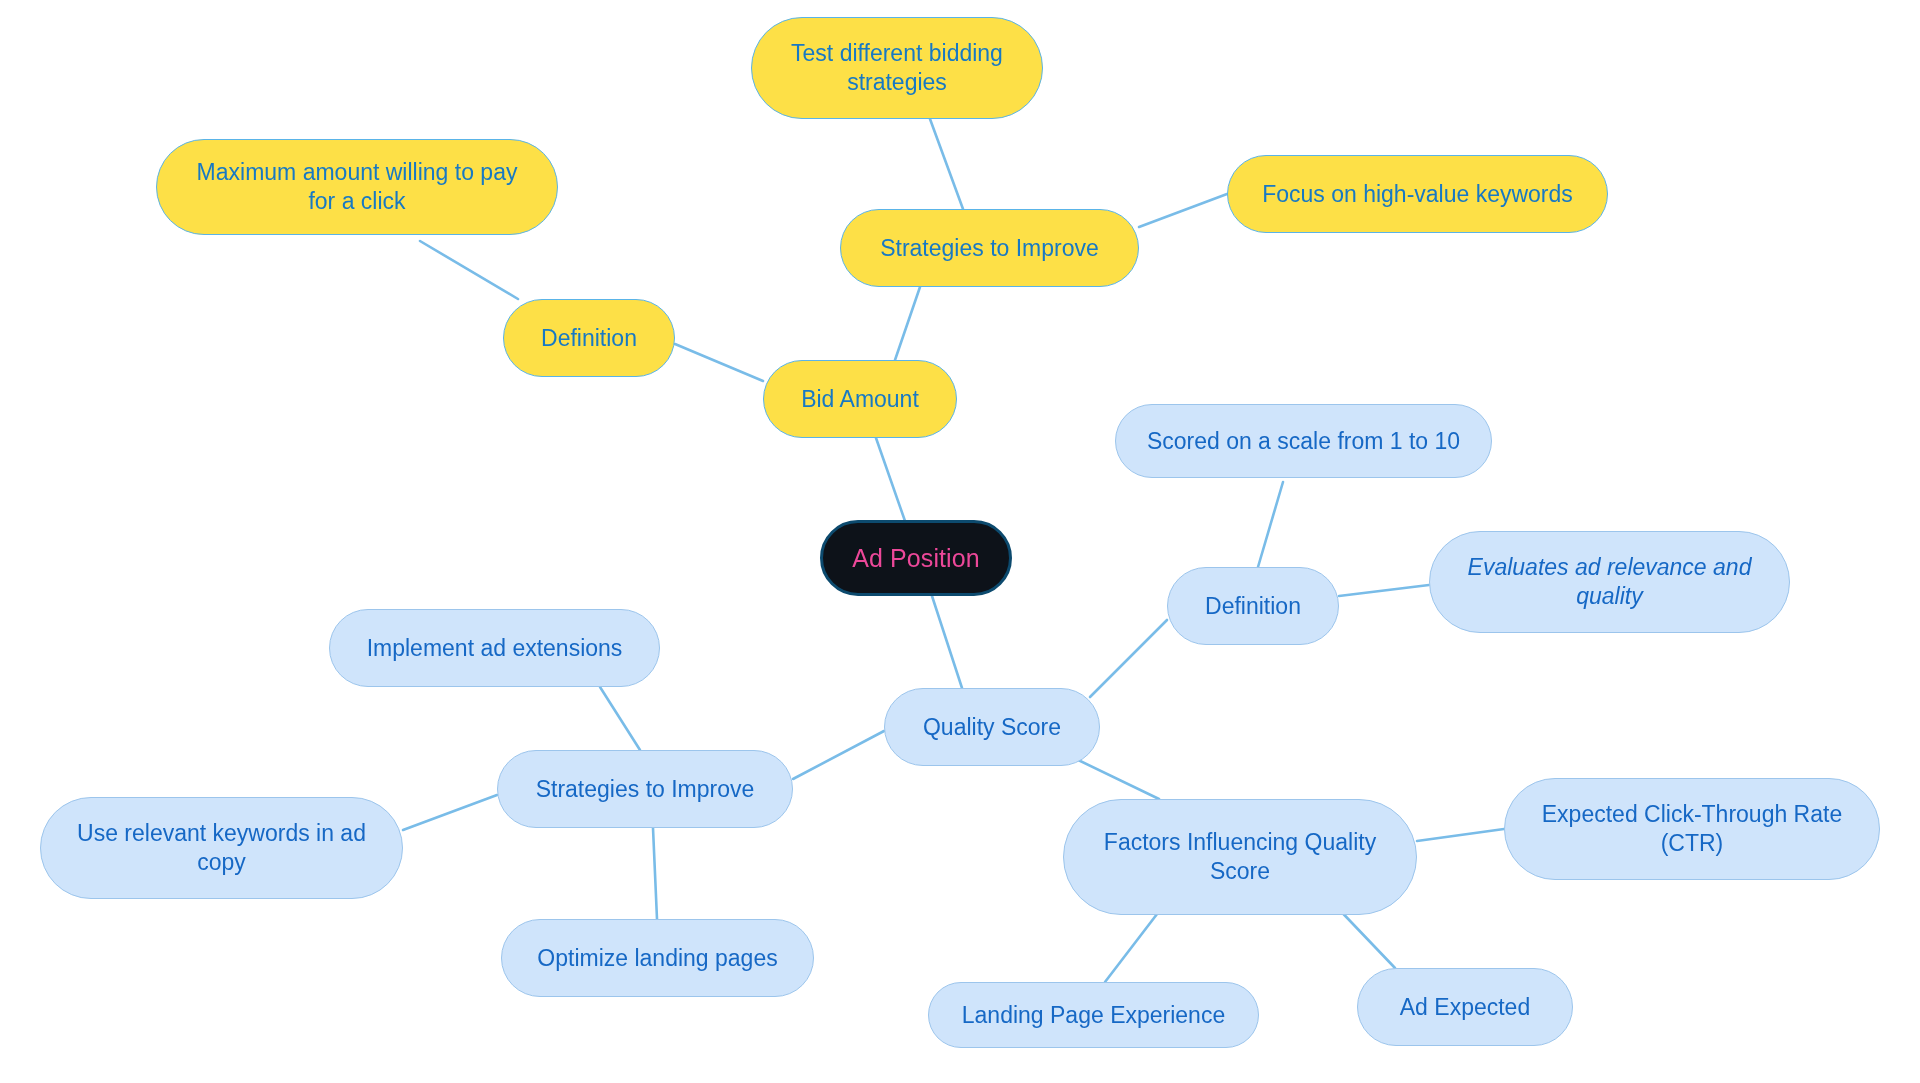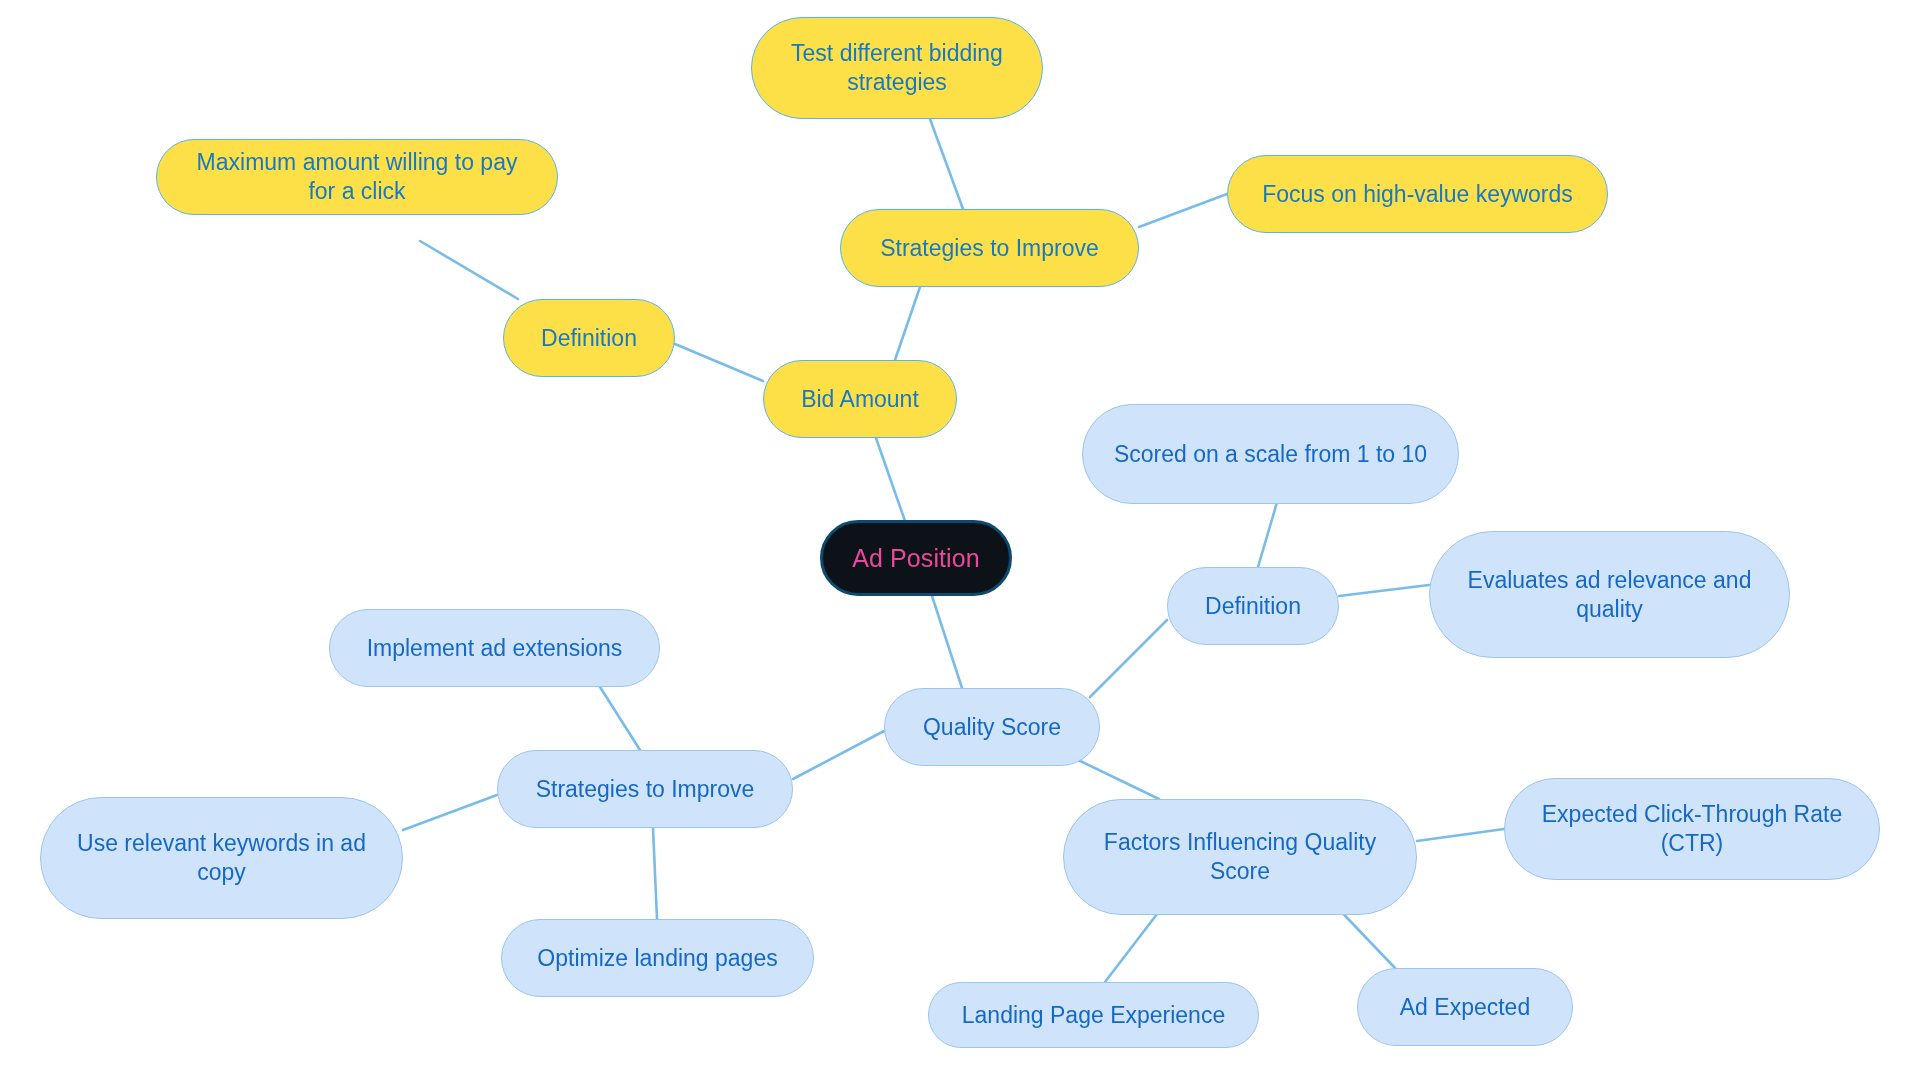--- a/index.html
+++ b/index.html
@@ -77,34 +77,34 @@
       <line x1="653" y1="828" x2="657" y2="919" stroke="#79bce8" stroke-width="2.6" stroke-linecap="round"></line>
       <line x1="1074" y1="758" x2="1159" y2="799" stroke="#79bce8" stroke-width="2.6" stroke-linecap="round"></line>
       <line x1="1417" y1="841" x2="1504" y2="829" stroke="#79bce8" stroke-width="2.6" stroke-linecap="round"></line>
       <line x1="1167" y1="901" x2="1105" y2="982" stroke="#79bce8" stroke-width="2.6" stroke-linecap="round"></line>
       <line x1="1331" y1="901" x2="1395" y2="968" stroke="#79bce8" stroke-width="2.6" stroke-linecap="round"></line>
     </svg>
   <div id="node-layer">
       <div class="node node-root" style="left: 820px; top: 520px; width: 192px; height: 76px;">Ad Position</div>
       <div class="node node-mid" style="left: 763px; top: 360px; width: 194px; height: 78px;">Bid Amount</div>
       <div class="node node-mid" style="left: 503px; top: 299px; width: 172px; height: 78px;">Definition</div>
-      <div class="node node-mid" style="left: 156px; top: 139px; width: 402px; height: 76px;">Maximum amount willing to pay
+      <div class="node node-mid" style="left: 156px; top: 139px; width: 402px; height: 96px;">Maximum amount willing to pay
 for a click</div>
       <div class="node node-mid" style="left: 840px; top: 209px; width: 299px; height: 78px;">Strategies to Improve</div>
       <div class="node node-mid" style="left: 751px; top: 17px; width: 292px; height: 102px;">Test different bidding
 strategies</div>
       <div class="node node-mid" style="left: 1227px; top: 155px; width: 381px; height: 78px;">Focus on high-value keywords</div>
       <div class="node node-light" style="left: 884px; top: 688px; width: 216px; height: 78px;">Quality Score</div>
       <div class="node node-light" style="left: 1167px; top: 567px; width: 172px; height: 78px;">Definition</div>
-      <div class="node node-light" style="left: 1429px; top: 531px; width: 361px; height: 127px;">Evaluates ad relevance and
+      <div class="node node-light" style="left: 1429px; top: 531px; width: 361px; height: 102px; font-style: italic;">Evaluates ad relevance and
 quality</div>
-      <div class="node node-light" style="left: 1082px; top: 404px; width: 377px; height: 100px;">Scored on a scale from 1 to 10</div>
+      <div class="node node-light" style="left: 1115px; top: 404px; width: 377px; height: 74px;">Scored on a scale from 1 to 10</div>
       <div class="node node-light" style="left: 497px; top: 750px; width: 296px; height: 78px;">Strategies to Improve</div>
       <div class="node node-light" style="left: 329px; top: 609px; width: 331px; height: 78px;">Implement ad extensions</div>
-      <div class="node node-light" style="left: 40px; top: 797px; width: 363px; height: 122px;">Use relevant keywords in ad
+      <div class="node node-light" style="left: 40px; top: 797px; width: 363px; height: 102px;">Use relevant keywords in ad
 copy</div>
       <div class="node node-light" style="left: 501px; top: 919px; width: 313px; height: 78px;">Optimize landing pages</div>
       <div class="node node-light" style="left: 1063px; top: 799px; width: 354px; height: 116px;">Factors Influencing Quality
 Score</div>
       <div class="node node-light" style="left: 1504px; top: 778px; width: 376px; height: 102px;">Expected Click-Through Rate
 (CTR)</div>
       <div class="node node-light" style="left: 928px; top: 982px; width: 331px; height: 66px;">Landing Page Experience</div>
       <div class="node node-light" style="left: 1357px; top: 968px; width: 216px; height: 78px;">Ad Expected</div>
     </div>
 </div>

